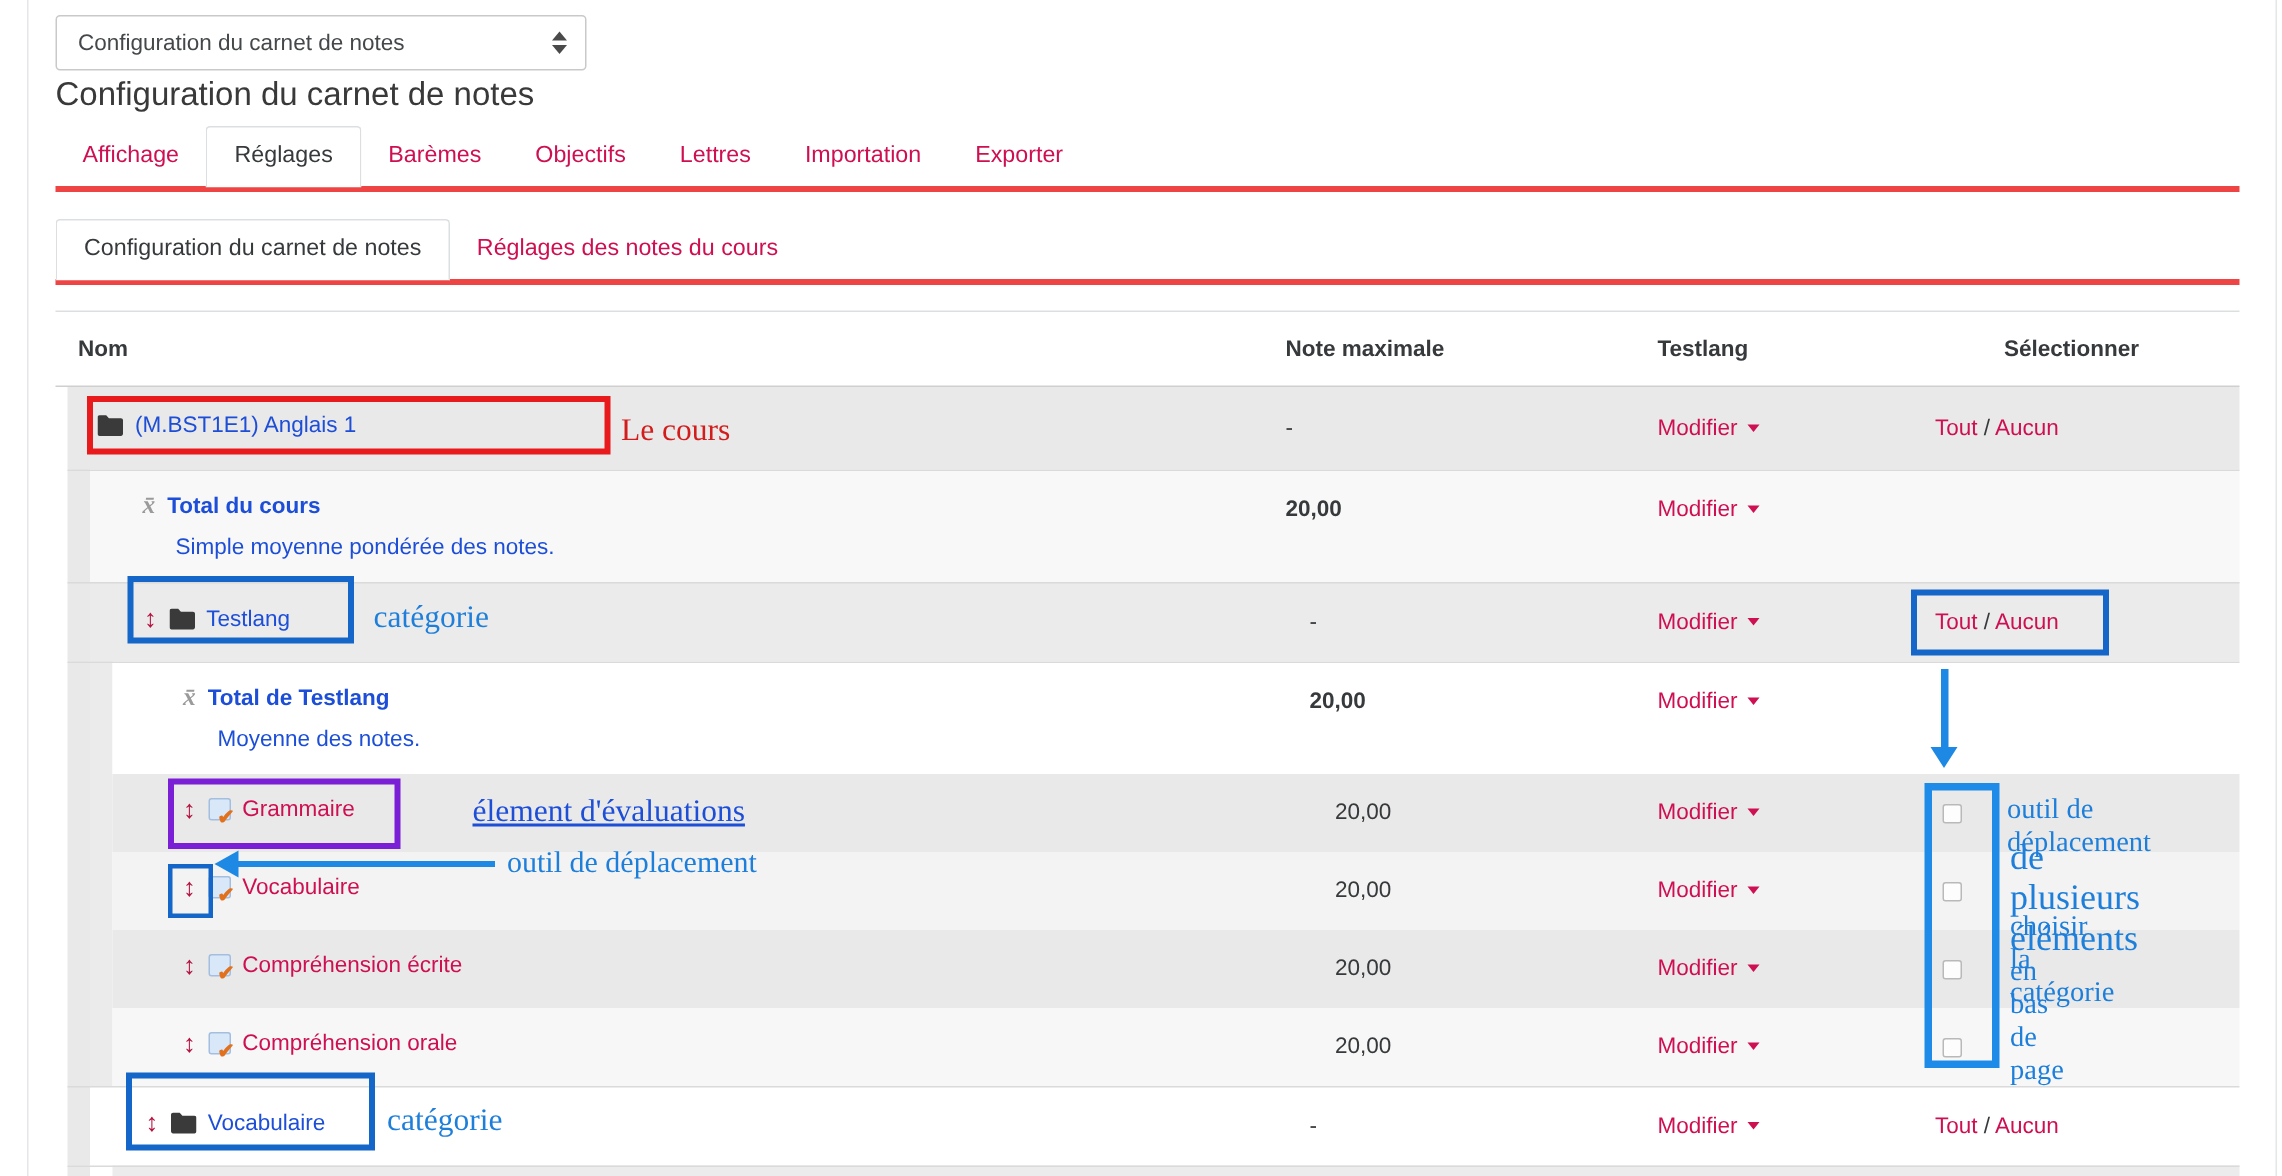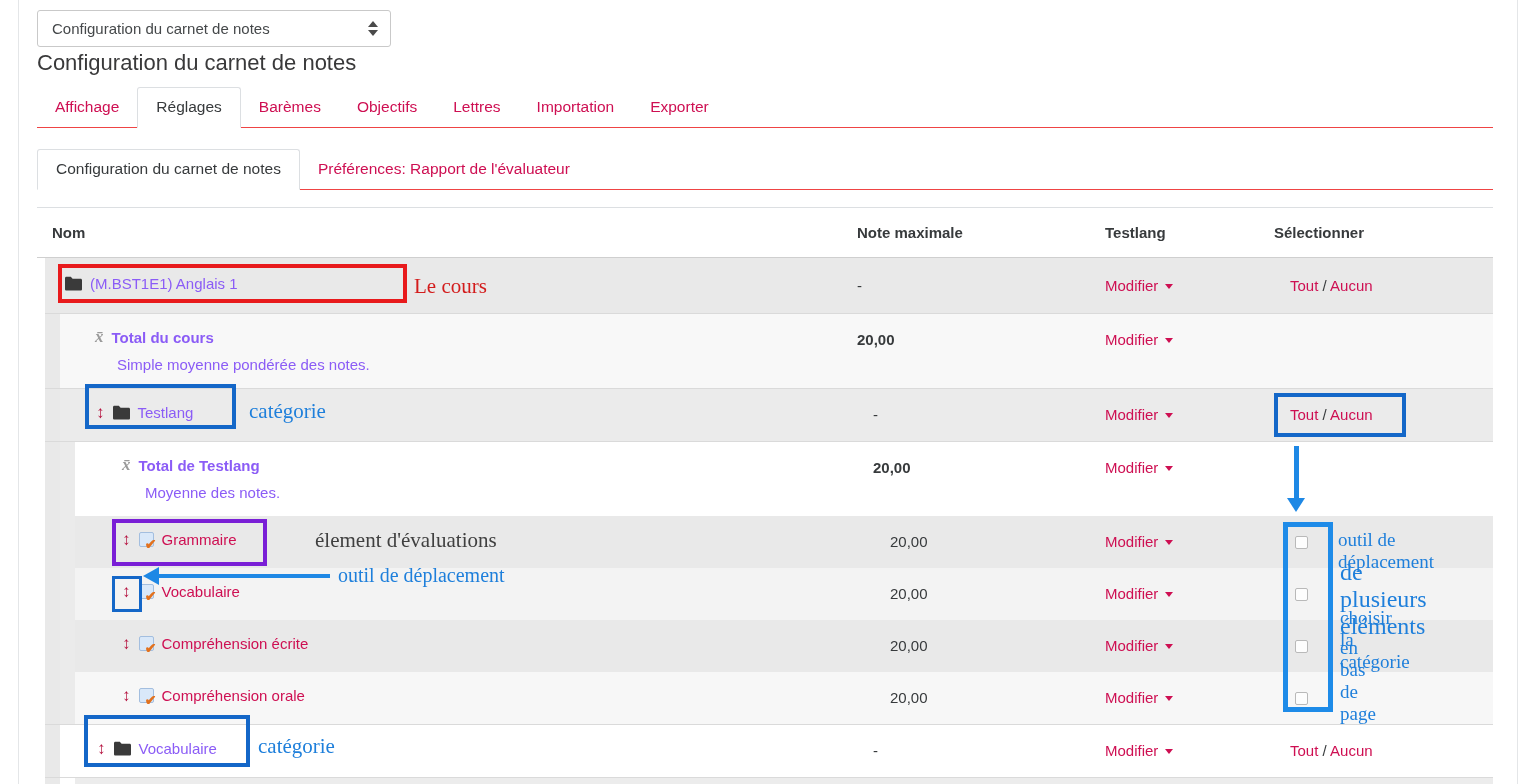--- a/index.html
+++ b/index.html
@@ -18,42 +18,42 @@
   .caret-updown { display:inline-block; width:10px; }
   .caret-updown i { display:block; width:0; height:0; border-left:5px solid transparent;
                     border-right:5px solid transparent; }
   .caret-updown i.up { border-bottom:6px solid #4a4a4a; margin-bottom:3px; }
   .caret-updown i.dn { border-top:6px solid #4a4a4a; }
 
   .pgtitle { position:absolute; left:37px; top:50px; font-size:22px; font-weight:500; color:#39393a; }
 
   
   .tabrow { position:absolute; left:37px; width:1456px; display:flex; align-items:flex-end;
-            border-bottom:1px solid #ef4444; }
+            border-bottom:4px solid #ef4444; }
   .tabrow.primary { top:86px; height:42px; }
   .tabrow.secondary { top:147px; height:43px; }
   .tab { font-size:15.5px; color:#ce0f52; padding:10px 18px 11px 18px; white-space:nowrap; cursor:pointer; }
   .tab.active { color:#373a3c; background:#fff; border:1px solid #dcdfe2; border-bottom:1px solid #fff;
                 border-radius:3px 3px 0 0; margin-bottom:-1px; cursor:default; }
 
   
   .thead { position:absolute; left:37px; top:207px; width:1456px; height:51px;
            border-top:1px solid #dcdfe2; border-bottom:1px solid #cfcfcf; }
   .th { position:absolute; top:16px; font-size:15px; font-weight:bold; color:#373a3c; }
 
   .grow { position:absolute; left:0; width:1521px; }
   .stripe { position:absolute; top:0; height:100%; }
   .rowbg  { position:absolute; top:0; height:100%; }
   .rline { position:absolute; left:45px; width:1448px; top:0; height:1px; background:#dadada; }
 
   .cell { position:absolute; font-size:15px; white-space:nowrap; }
   .namecell { display:flex; align-items:center; gap:8px; }
   .bold { font-weight:bold; }
   .crimson { color:#ce0f52; }
-  .dark { color:#8b5cf6; }
+  .dark { color:#1d4ed8; }
 
   .mean { font-family:"Liberation Serif", serif; font-style:italic; color:#9a9a9a;
           font-size:17px; font-weight:bold; }
   .movearrow { color:#b5123f; font-weight:bold; font-size:17px; line-height:1; cursor:grab; }
   .foldersvg { display:inline-block; }
 
   .itemicon { position:relative; display:inline-block; width:15px; height:15px;
               background:#d9e8f9; border:1px solid #a3bedf; border-radius:2px; }
   .itemicon .chk { position:absolute; right:-4px; bottom:-5px; color:#e2711d;
                    font-size:14px; font-weight:bold; line-height:1; }
@@ -67,21 +67,21 @@
   .selsep { color:#373a3c; }
 
   .cb { appearance:none; -webkit-appearance:none; width:13px; height:13px; background:#fdfdfd;
         border:1px solid #b9b9b9; border-radius:2px; cursor:pointer; display:block; }
 
   
   .annbox { position:absolute; pointer-events:none; }
   .anntext { position:absolute; font-family:"Liberation Serif", serif; pointer-events:none; }
   .blue-t { color:#1e7fdb; }
   .red-t { color:#d31c1c; }
-  .purple-t { color:#404040; }
+  .purple-t { color:#1d4ed8;text-decoration:underline; }
   .arrowline { position:absolute; background:#1e88e5; }
   .tri { position:absolute; width:0; height:0; }
 </style>
 </head>
 <body>
 
 <div id="stage">
 
   <div class="vline" style="left:18px"></div>
   <div class="vline" style="left:1517px"></div>
@@ -101,28 +101,28 @@
     <div class="tab active">Réglages</div>
     <div class="tab">Barèmes</div>
     <div class="tab">Objectifs</div>
     <div class="tab">Lettres</div>
     <div class="tab">Importation</div>
     <div class="tab">Exporter</div>
   </div>
 
   <div class="tabrow secondary">
     <div class="tab active">Configuration du carnet de notes</div>
-    <div class="tab">Préférences: Rapport de l'évaluateur</div>
+    <div class="tab">Réglages des notes du cours</div>
   </div>
 
   <div class="thead">
     <div class="th" style="left:15px">Nom</div>
     <div class="th" style="left:820px">Note maximale</div>
     <div class="th" style="left:1068px">Testlang</div>
-    <div class="th" style="left:1237px">Sélectionner</div>
+    <div class="th" style="left:1299px">Sélectionner</div>
   </div>
 
   <div class="grow" style="top:258px;height:55px">
     <div class="rowbg" style="left:45px;width:1448px;background:#e9e9e9"></div>
     <div class="cell namecell" style="left:65px;top:17px">
       <svg class="foldersvg" width="17" height="15" viewBox="0 0 17 15">
           <path fill="#3a3a3a" d="M0 2.2C0 1.4.6.8 1.4.8h4.4l1.8 2h8c.8 0 1.4.6 1.4 1.4v9c0 .8-.6 1.4-1.4 1.4H1.4C.6 14.6 0 14 0 13.2z"></path>
         </svg>
       <span class="dark">(M.BST1E1) Anglais 1</span>
     </div>

